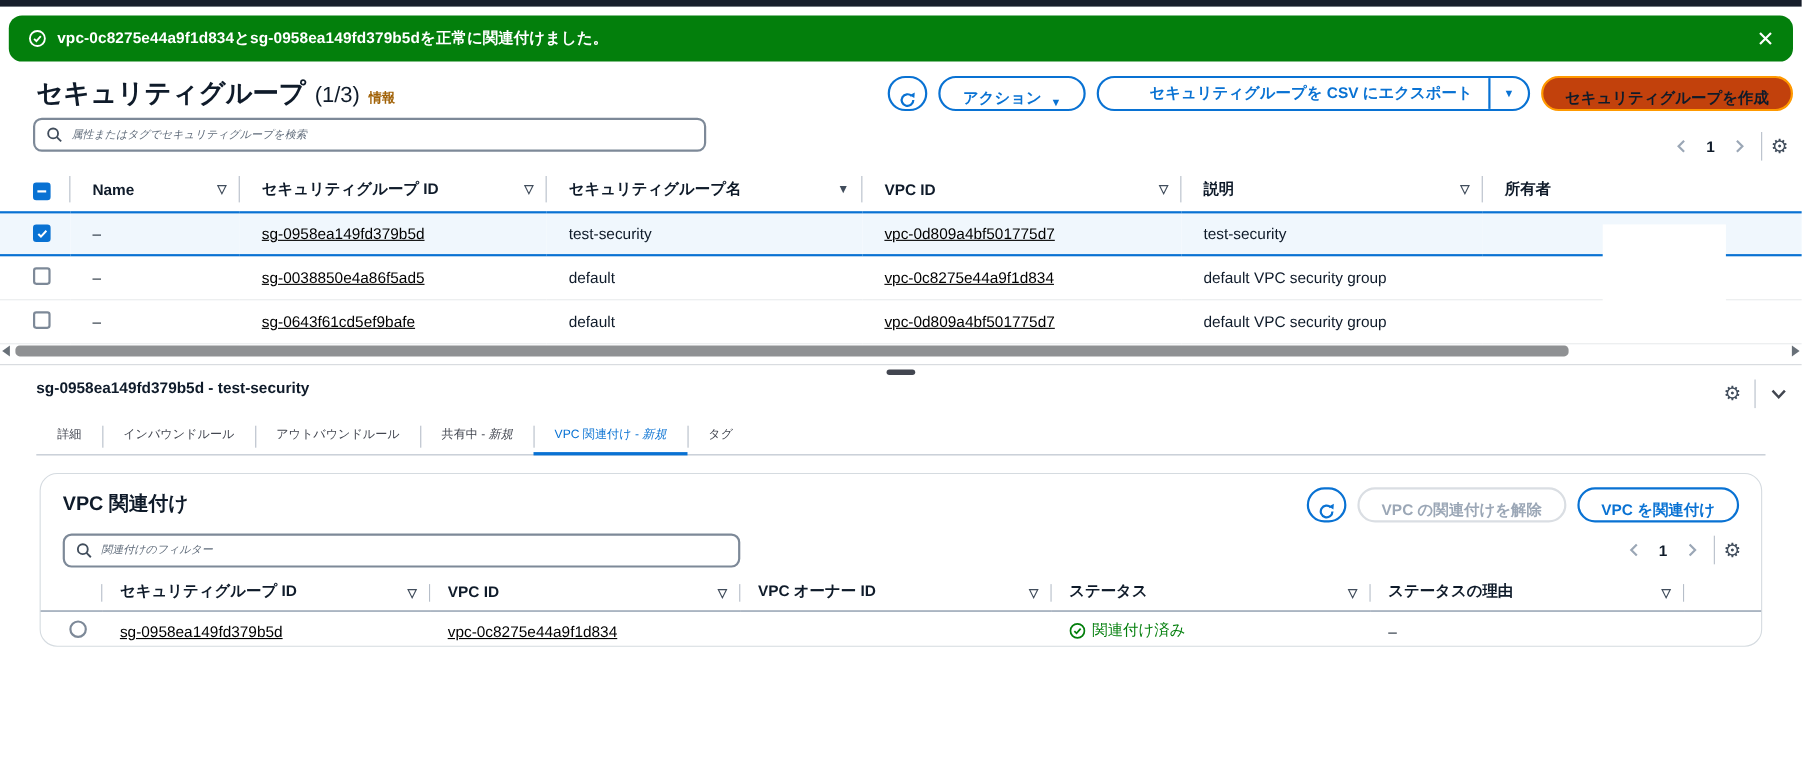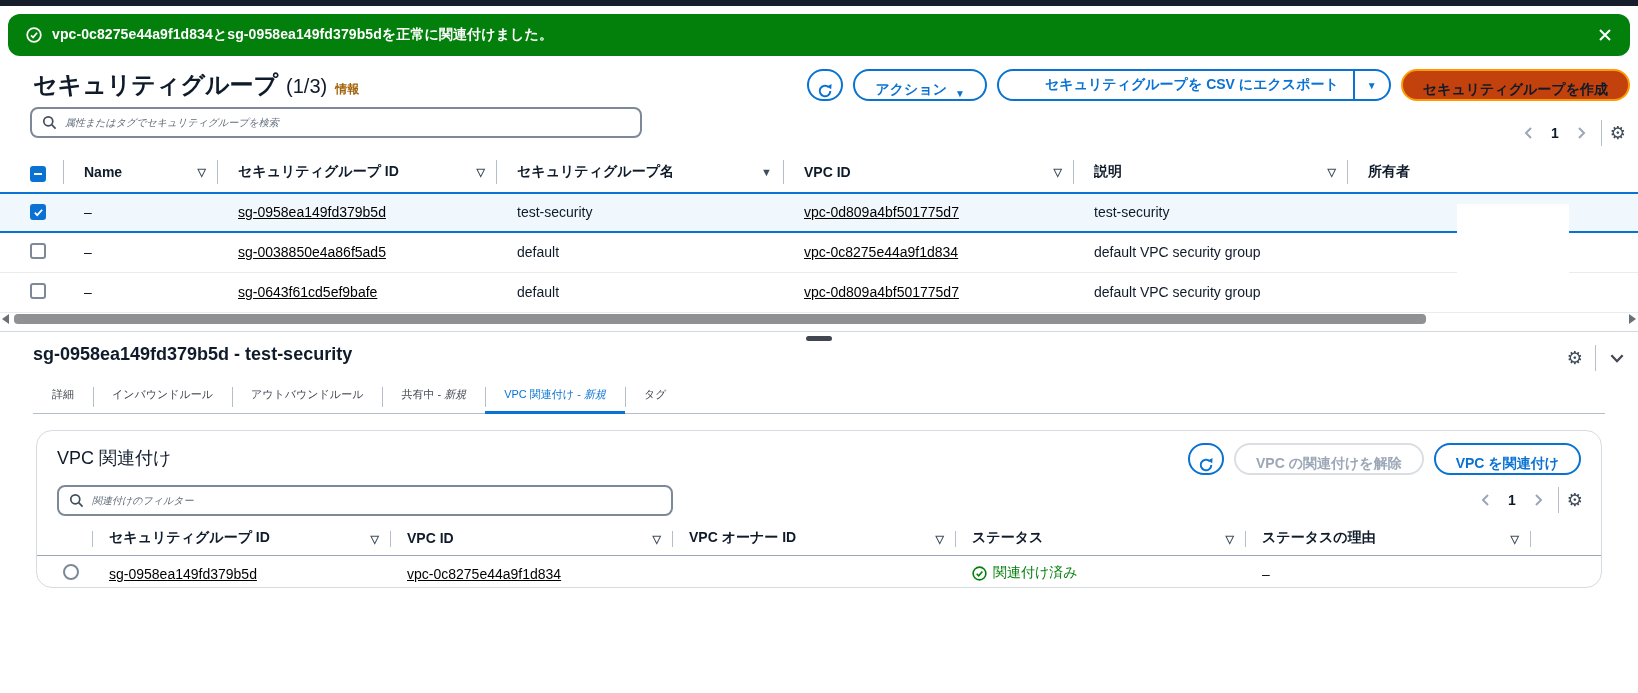--- a/index.html
+++ b/index.html
@@ -84,34 +84,34 @@
   .hscroll { left:0; top:312px; width:1638px; height:14px; }
   .hs-thumb { position:absolute; left:14px; top:2px; width:1412px; height:10px; background:#8f9193; border-radius:4px; cursor:pointer; }
   .hs-left { position:absolute; left:2px; top:2px; width:0; height:0; border-top:5px solid transparent; border-bottom:5px solid transparent; border-right:7px solid #687078; cursor:pointer; }
   .hs-right { position:absolute; right:2px; top:2px; width:0; height:0; border-top:5px solid transparent; border-bottom:5px solid transparent; border-left:7px solid #687078; cursor:pointer; }
 
   
   .panel-divider { left:0; top:331px; width:1638px; height:1px; background:#d5d9dd; }
   .split-handle { left:806px; top:336px; width:26px; height:5px; background:#424650; border-radius:3px; cursor:row-resize; }
 
   
-  .panel-title { left:33px; top:344px; font-size:18px; font-weight:700; }
+  .panel-title { left:33px; top:344px; font-size:14px; font-weight:700; }
   .panel-controls { right:12px; top:344px; display:flex; align-items:center; gap:12px; height:28px; }
 
   
   .tabs { left:33px; top:378px; width:1572px; display:flex; border-bottom:1px solid #b6bec9; }
   .tab { padding:9px 19px 11px; font-size:11px; font-weight:400; color:#424650; position:relative; cursor:pointer; white-space:nowrap; }
   .tab + .tab::before { content:""; position:absolute; left:0; top:9px; height:20px; width:1px; background:#b6bec9; }
   .tab.active { color:#0972d3; }
   .tab.active::after { content:""; position:absolute; left:0; right:0; bottom:-1px; height:3px; background:#0972d3; }
   .em { font-style:italic; }
 
   
   .card { left:36px; top:430px; width:1566px; height:158px; border:1px solid #d5dbe0; border-radius:16px; background:#fff; }
-  .card-title { position:absolute; left:20px; top:15px; font-size:18px; font-weight:400; }
+  .card-title { position:absolute; left:20px; top:15px; font-size:18px; font-weight:700; }
   .card-btns { position:absolute; right:20px; top:12px; display:flex; gap:10px; }
   .btn-disabled { border-color:#dadee3; color:#9ba7b6; cursor:default; }
   .search2 { position:absolute; left:20px; top:54px; width:616px; }
   .pager2 { position:absolute; right:18px; top:56px; display:flex; align-items:center; }
 
   .assoc-table-wrap { position:absolute; left:0; top:92px; width:1564px; }
   .assoc-table-wrap table { width:1564px; }
   .assoc-table-wrap th { padding:6px 8px 8px 16px; border-bottom:1px solid #9ba7b6; }
   .assoc-table-wrap td { padding:8px 8px 8px 16px; height:32px; }
   .cell-radio { padding-left:26px !important; }

